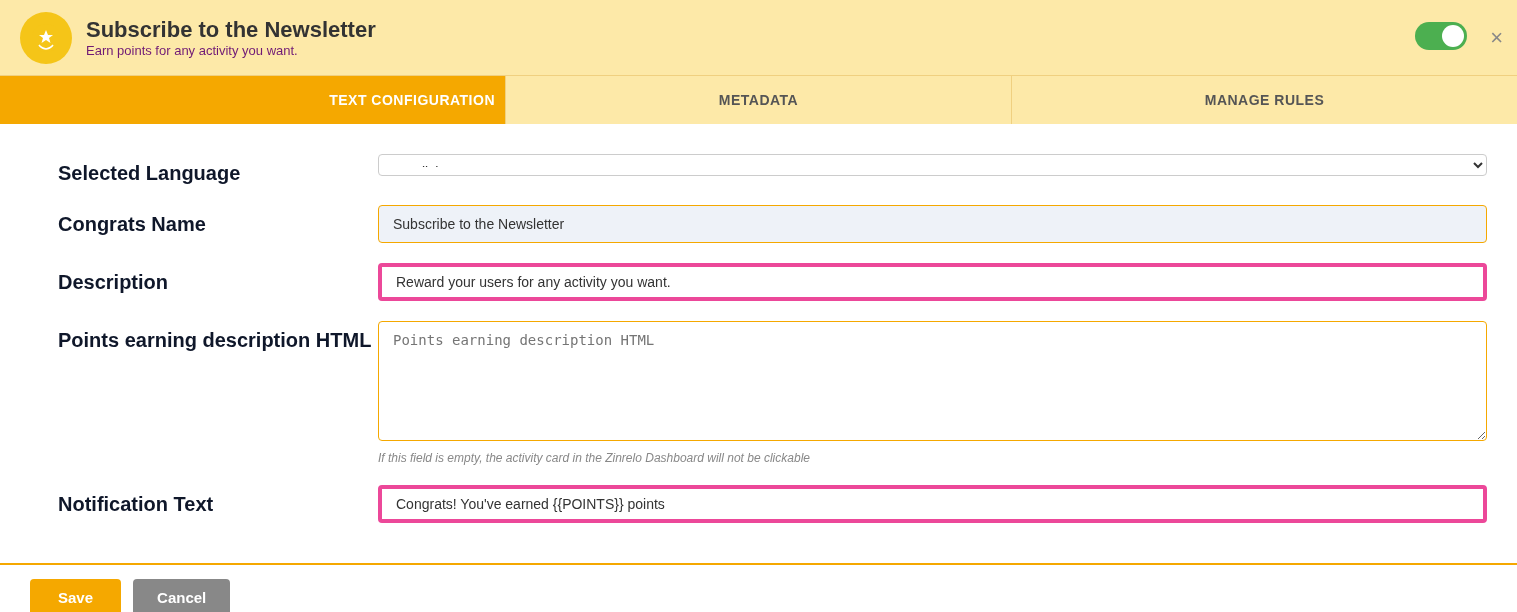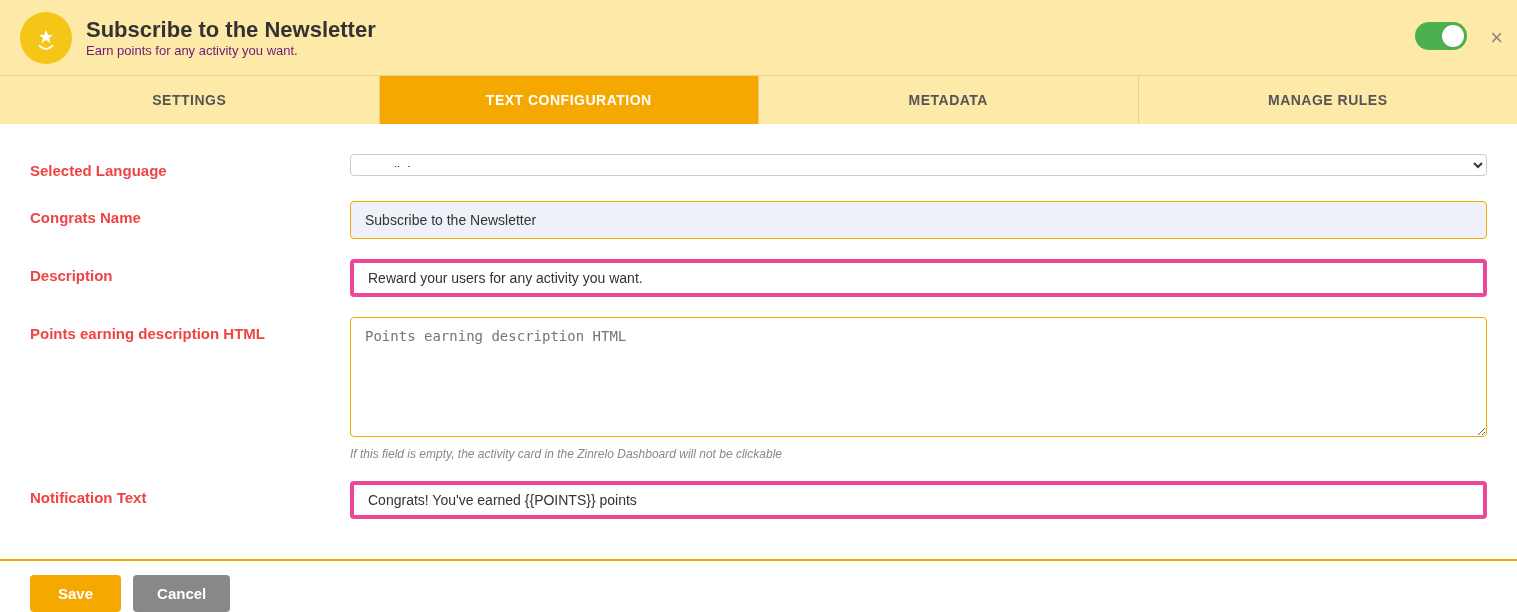--- a/index.html
+++ b/index.html
@@ -97,40 +97,42 @@
       color: #555;
       cursor: pointer;
       letter-spacing: 0.5px;
       text-transform: uppercase;
       border-right: 1px solid #f0d080;
     }
     .tab:last-child { border-right: none; }
     .tab.active {
       background: #f5a800;
       color: #fff;
+      text-align: right;
     }
 
     
     .content {
       background: #fff;
       padding: 30px 30px 20px 30px;
     }
 
     .form-row {
       display: flex;
       align-items: flex-start;
       margin-bottom: 20px;
     }
     .form-label {
       width: 320px;
       min-width: 320px;
-      font-size: 15px;
-      font-weight: bold;
-      color: #ef4444;
+      font-size: 20px;
+      font-weight: bold;
+      color: #0f172a;
       padding-top: 8px;
+      margin-left: 28px;
     }
     .form-control-wrap {
       flex: 1;
     }
 
     select.form-select {
       width: 100%;
       padding: 8px 14px;
       border: 1px solid #ccc;
       border-radius: 4px;
@@ -229,23 +231,20 @@
     <h1>Subscribe to the Newsletter</h1>
     <p>Earn points for any activity you want.</p>
   </div>
   <div class="header-toggle">
     <div class="toggle-switch"></div>
   </div>
   <button class="header-close">×</button>
 </div>
 
 <div class="tabs">
-  <div class="tab">
-    <span>SETTINGS</span>
-  </div>
   <div class="tab active">
     <span>TEXT CONFIGURATION</span>
   </div>
   <div class="tab">
     <span>METADATA</span>
   </div>
   <div class="tab">
     <span>MANAGE RULES</span>
   </div>
 </div>

